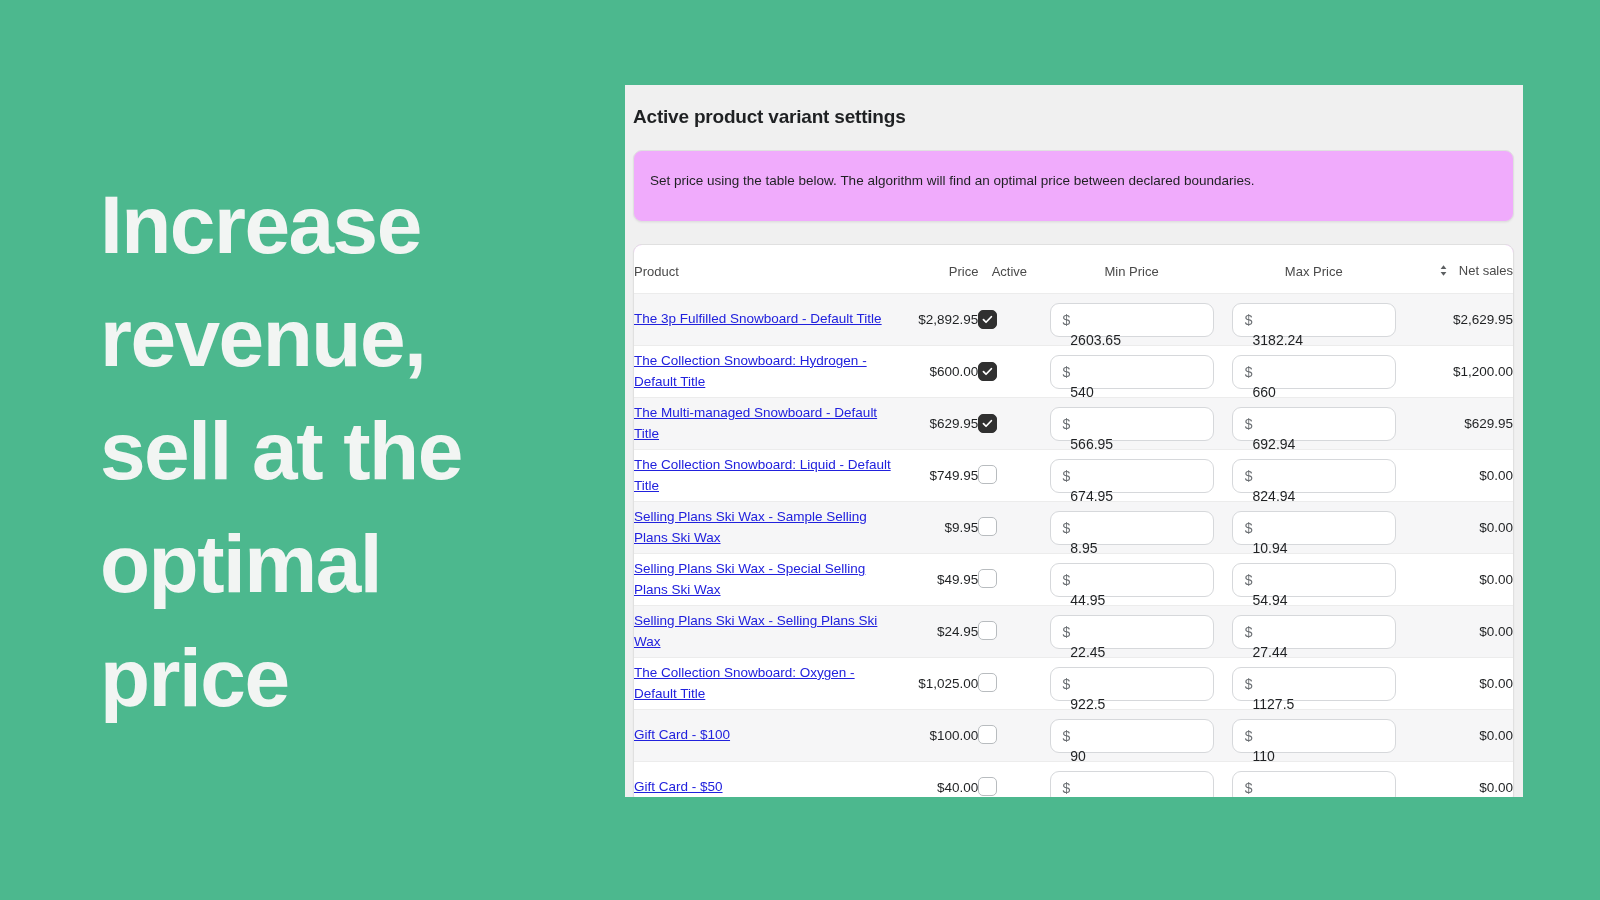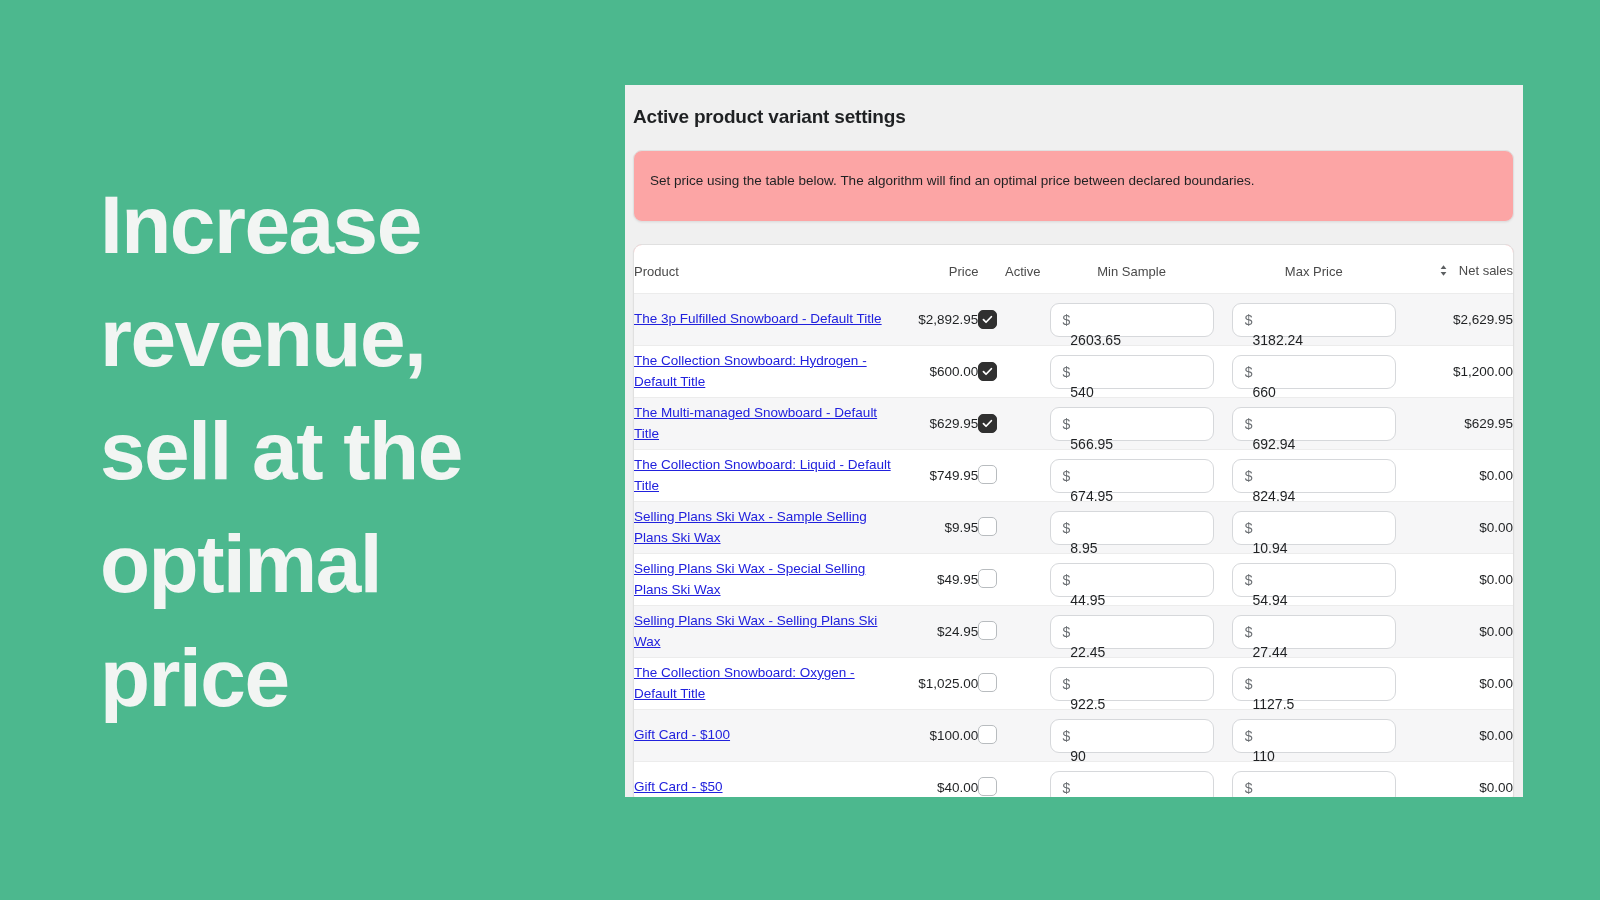--- a/index.html
+++ b/index.html
@@ -46,21 +46,21 @@
 
   .panel-title {
     font-size: 19px;
     font-weight: bold;
     color: #1f2123;
     padding: 21px 0 0 8px;
     letter-spacing: -0.2px;
   }
 
   .card {
-    background: #fca5a5;
+    background: #f0abfc;
     border: 1px solid #e0e0e0;
     border-radius: 9px;
     box-shadow: 0 1px 2px rgba(0,0,0,0.05);
   }
 
   .info-card {
     margin: 22px 9px 0 8px;
     height: 72px;
     padding: 20px 16px 0 16px;
   }
@@ -87,21 +87,21 @@
     font-size: 13px;
     font-weight: normal;
     color: #4a4a4a;
     padding: 18px 0 13px 0;
     vertical-align: middle;
     background: #ffffff;
   }
 
   th.col-product { text-align: left; padding-left: 14px; width: 258px; }
   th.col-price   { text-align: right; width: 86px; padding-right: 6px;}
-  th.col-active  { text-align: right; width: 62px; padding-left: 14px;}
+  th.col-active  { text-align: center; width: 62px; padding-left: 14px;}
   th.col-min     { text-align: center; width: 182px; }
   th.col-max     { text-align: center; width: 182px; }
   th.col-net     { text-align: right; width: 108px; padding-right: 12px; }
 
   .net-head-wrap {
     display: inline-flex;
     align-items: center;
     gap: 10px;
     justify-content: flex-end;
   }
@@ -204,21 +204,21 @@
     <div class="info-text">Set price using the table below. The algorithm will find an optimal price between declared boundaries.</div>
   </div>
 
   <div class="card table-card">
     <table class="variants">
       <thead>
         <tr>
           <th class="col-product">Product</th>
           <th class="col-price">Price</th>
           <th class="col-active">Active</th>
-          <th class="col-min">Min Sample</th>
+          <th class="col-min">Min Price</th>
           <th class="col-max">Max Price</th>
           <th class="col-net">
             <span class="net-head-wrap">
               <span class="sort-icon">
                 <svg width="11" height="13" viewBox="0 0 11 13" xmlns="http://www.w3.org/2000/svg">
                   <path d="M5.5 1.2 L8.4 5.0 L2.6 5.0 Z" fill="#5c5f62"></path>
                   <path d="M5.5 11.8 L2.6 8.0 L8.4 8.0 Z" fill="#5c5f62"></path>
                 </svg>
               </span>
               <span>Net sales</span>

